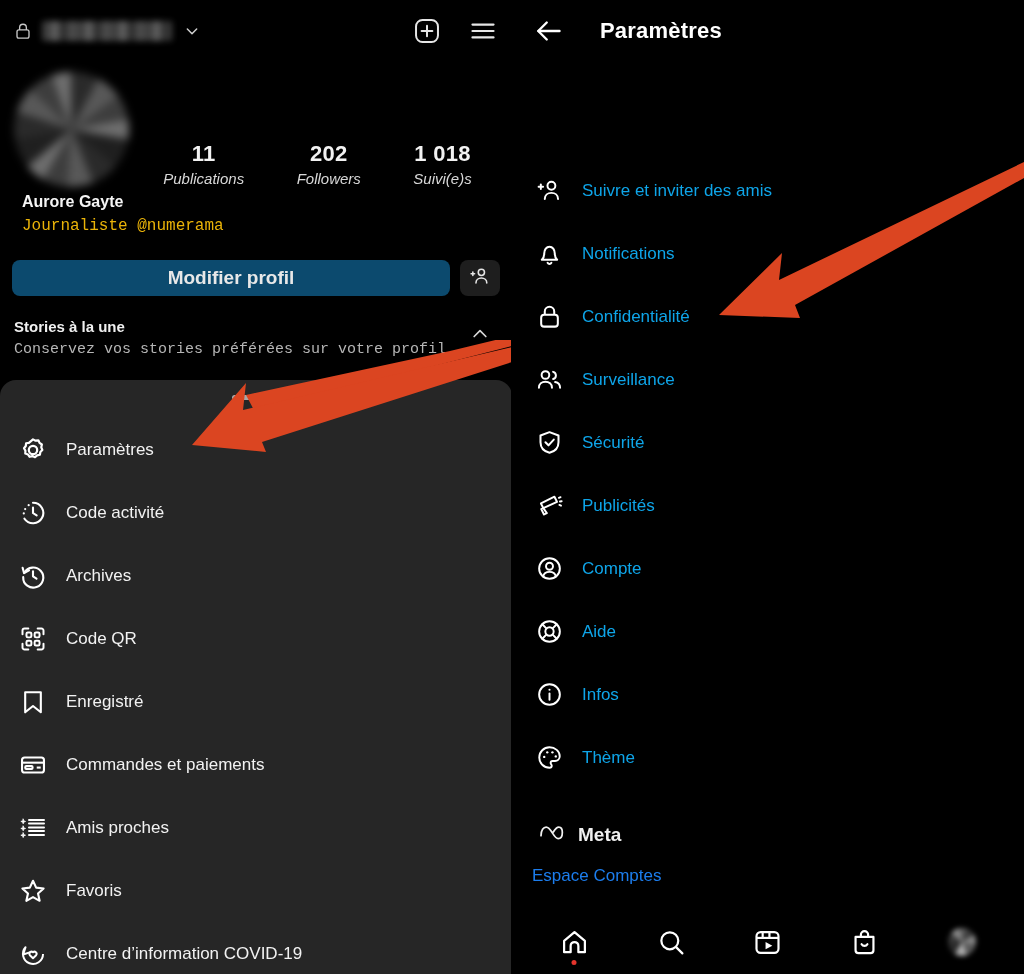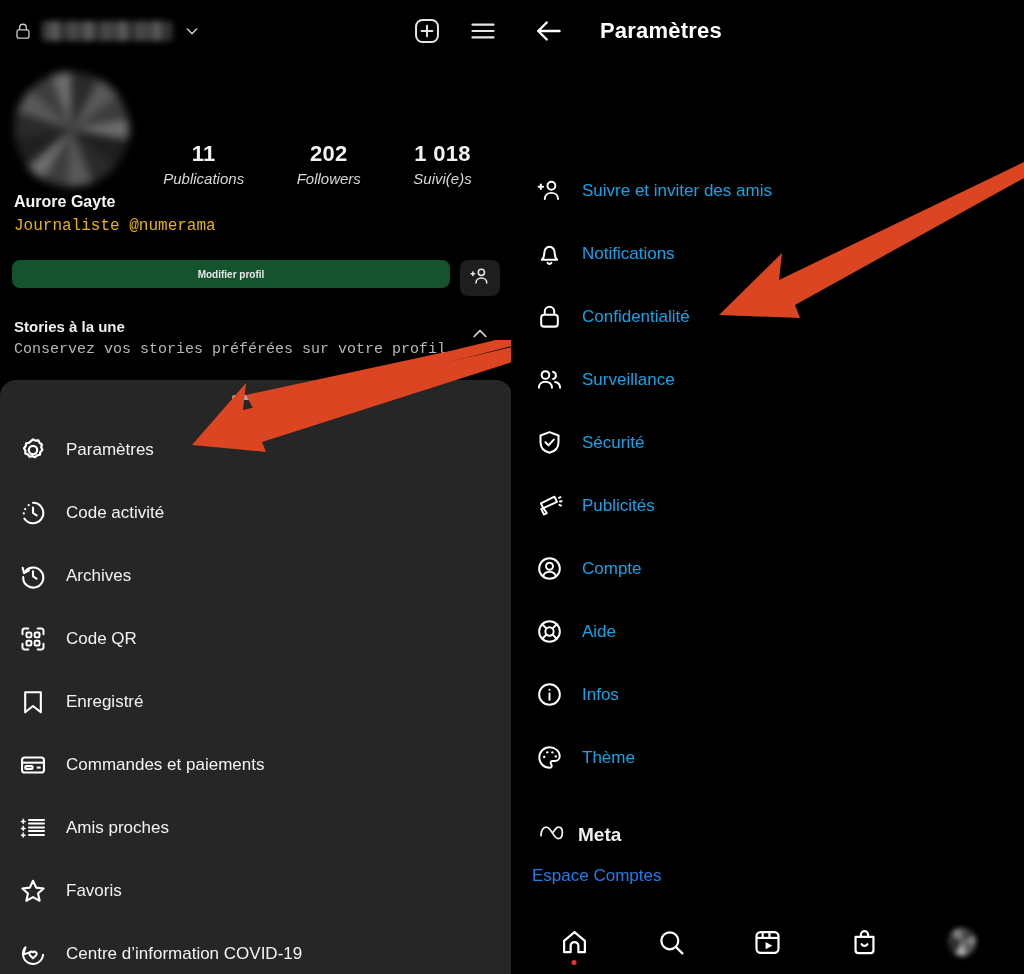--- a/index.html
+++ b/index.html
@@ -54,29 +54,29 @@
     background:
       repeating-conic-gradient(from 0deg at 50% 50%, #2a2a2a 0 28deg, #585858 28deg 54deg, #3d3d3d 54deg 80deg, #6e6e6e 80deg 100deg, #1f1f1f 100deg 130deg);
     filter:blur(4px);
     flex:0 0 auto;
   }
   .stats { display:flex; flex:1; justify-content:space-around; padding-top:32px; margin-left:8px; }
   .stat { text-align:center; }
   .stat-num { font-size:22px; font-weight:bold; color:#f2f2f2; line-height:1.25; letter-spacing:.3px; }
   .stat-lbl { font-size:15px; color:#d8d8d8; margin-top:3px;font-style:italic; }
 
-  .bio { position:absolute; top:193px; left:14px; width:400px; }
+  .bio { position:absolute; top:193px; left:22px; width:400px; }
   .bio-name { font-size:16px; font-weight:bold; color:#f5f5f5; }
   .bio-desc { font-size:16px; color:#eab308; margin-top:6px;font-family:Liberation Mono, monospace; }
 
   .btn-row { position:absolute; top:260px; left:12px; width:488px; display:flex; gap:10px; }
   .btn-edit {
-    flex:1; height:28px; background:#14532d; border-radius:8px;
+    flex:1; height:36px; background:#0c4a6e; border-radius:8px;
     display:flex; align-items:center; justify-content:center;
-    font-size:10px; color:#e8e8e8; font-weight:bold;
+    font-size:19px; color:#e8e8e8; font-weight:bold;
   }
   .btn-adduser {
     width:40px; height:36px; background:#1e1e1e; border-radius:8px;
     display:flex; align-items:center; justify-content:center;
   }
 
   .stories { position:absolute; top:318px; left:14px; width:484px; }
   .stories-title { font-size:15px; font-weight:bold; color:#f0f0f0; }
   .stories-sub { font-size:15px; color:#b6b6b6; margin-top:6px;font-family:Liberation Mono, monospace; }
   .stories-chev { position:absolute; right:8px; top:6px; }

